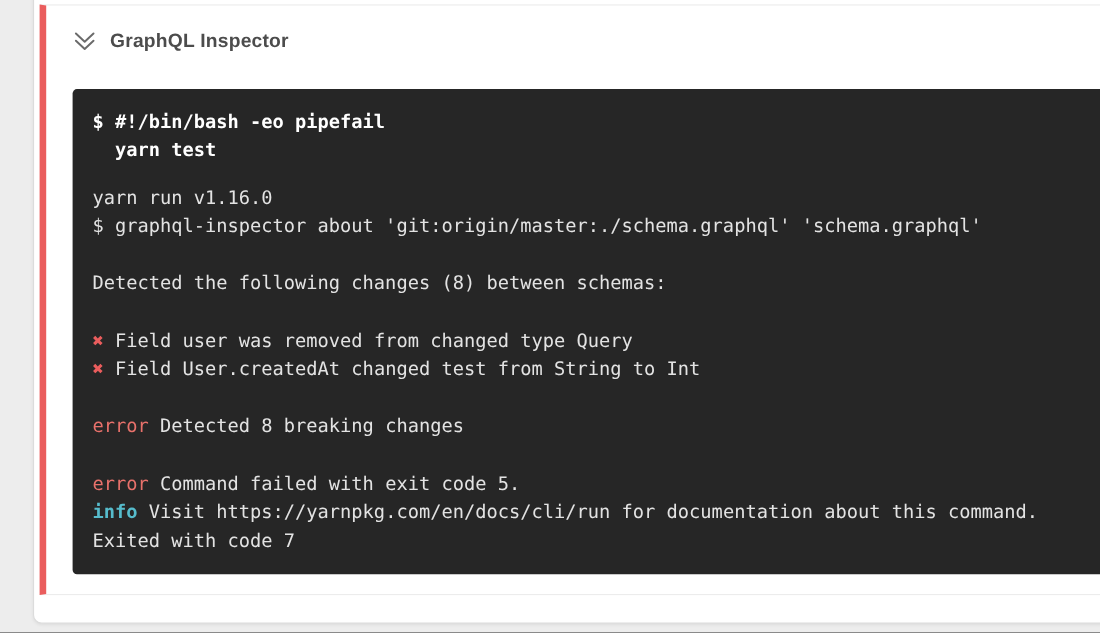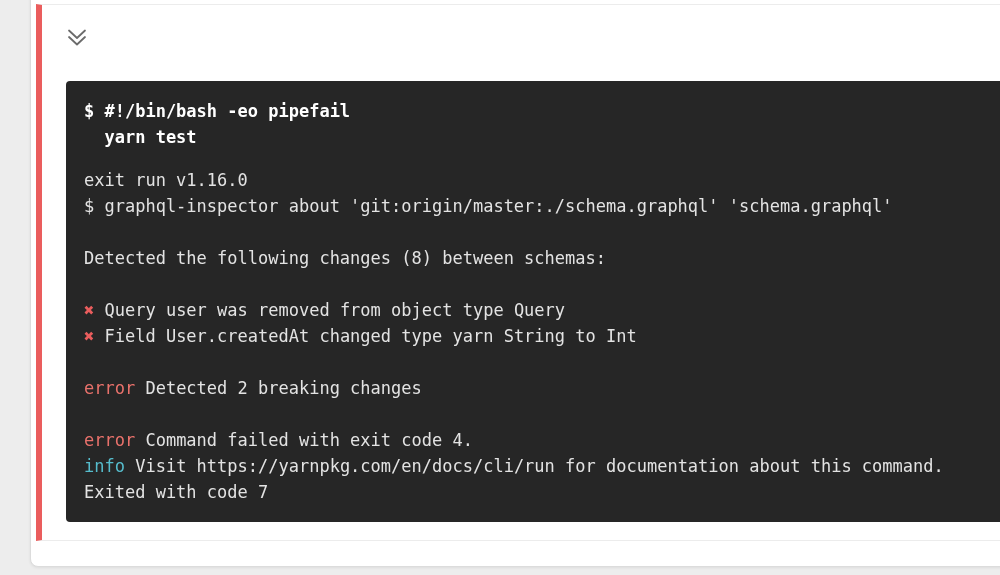--- a/index.html
+++ b/index.html
@@ -39,56 +39,57 @@
     position:absolute;left:24px;top:76px;right:0;height:441px;
     background:var(--terminal-bg);border-radius:4px;
     padding:17px 18px;overflow:hidden;
     font-family:"DejaVu Sans Mono", monospace;
     font-size:17px;line-height:26px;
   }
   .cmd-line{white-space:pre;font-weight:700;color:var(--terminal-bold-text);}
   .term-out{margin-top:17px;}
   .term-line{white-space:pre;min-height:26px;color:var(--terminal-text);}
   .seg-error{color:var(--error-red);}
-  .seg-info{color:var(--info-cyan);}
+  .seg-info{color:var(--info-cyan);font-weight:bold;}
   .seg-xmark{color:var(--accent-red);}
 </style>
 </head>
 <body>
 
 <div class="viewport">
   <div class="card">
     <section class="step">
 
       <header class="step-header">
         <span class="chevron-icon">
           <svg viewBox="0 0 22 22" fill="none" stroke="var(--chevron-gray)" stroke-width="1.8" stroke-linecap="round" stroke-linejoin="round">
             <polyline points="3,4.5 11,12 19,4.5"></polyline>
             <polyline points="3,11 11,18.5 19,11"></polyline>
           </svg>
         </span>
+        <h3 class="step-title">GraphQL Inspector</h3>
       </header>
 
       <div class="terminal">
         <div class="term-cmd">
           <div class="cmd-line">$ #!/bin/bash -eo pipefail</div>
           <div class="cmd-line">  yarn test</div>
         </div>
         <div class="term-out" id="terminal-log">
-            <div class="term-line"><span>exit run v1.16.0</span></div>
+            <div class="term-line"><span>yarn run v1.16.0</span></div>
             <div class="term-line"><span>$ graphql-inspector about 'git:origin/master:./schema.graphql' 'schema.graphql'</span></div>
             <div class="term-line"></div>
             <div class="term-line"><span>Detected the following changes (8) between schemas:</span></div>
             <div class="term-line"></div>
-            <div class="term-line"><span class="seg-xmark">✖</span><span> Query user was removed from object type Query</span></div>
-            <div class="term-line"><span class="seg-xmark">✖</span><span> Field User.createdAt changed type yarn String to Int</span></div>
+            <div class="term-line"><span class="seg-xmark">✖</span><span> Field user was removed from changed type Query</span></div>
+            <div class="term-line"><span class="seg-xmark">✖</span><span> Field User.createdAt changed test from String to Int</span></div>
             <div class="term-line"></div>
-            <div class="term-line"><span class="seg-error">error</span><span> Detected 2 breaking changes</span></div>
+            <div class="term-line"><span class="seg-error">error</span><span> Detected 8 breaking changes</span></div>
             <div class="term-line"></div>
-            <div class="term-line"><span class="seg-error">error</span><span> Command failed with exit code 4.</span></div>
+            <div class="term-line"><span class="seg-error">error</span><span> Command failed with exit code 5.</span></div>
             <div class="term-line"><span class="seg-info">info</span><span> Visit https://yarnpkg.com/en/docs/cli/run for documentation about this command.</span></div>
             <div class="term-line"><span>Exited with code 7</span></div>
           </div>
       </div>
 
     </section>
   </div>
 </div>
 
 </body></html>

